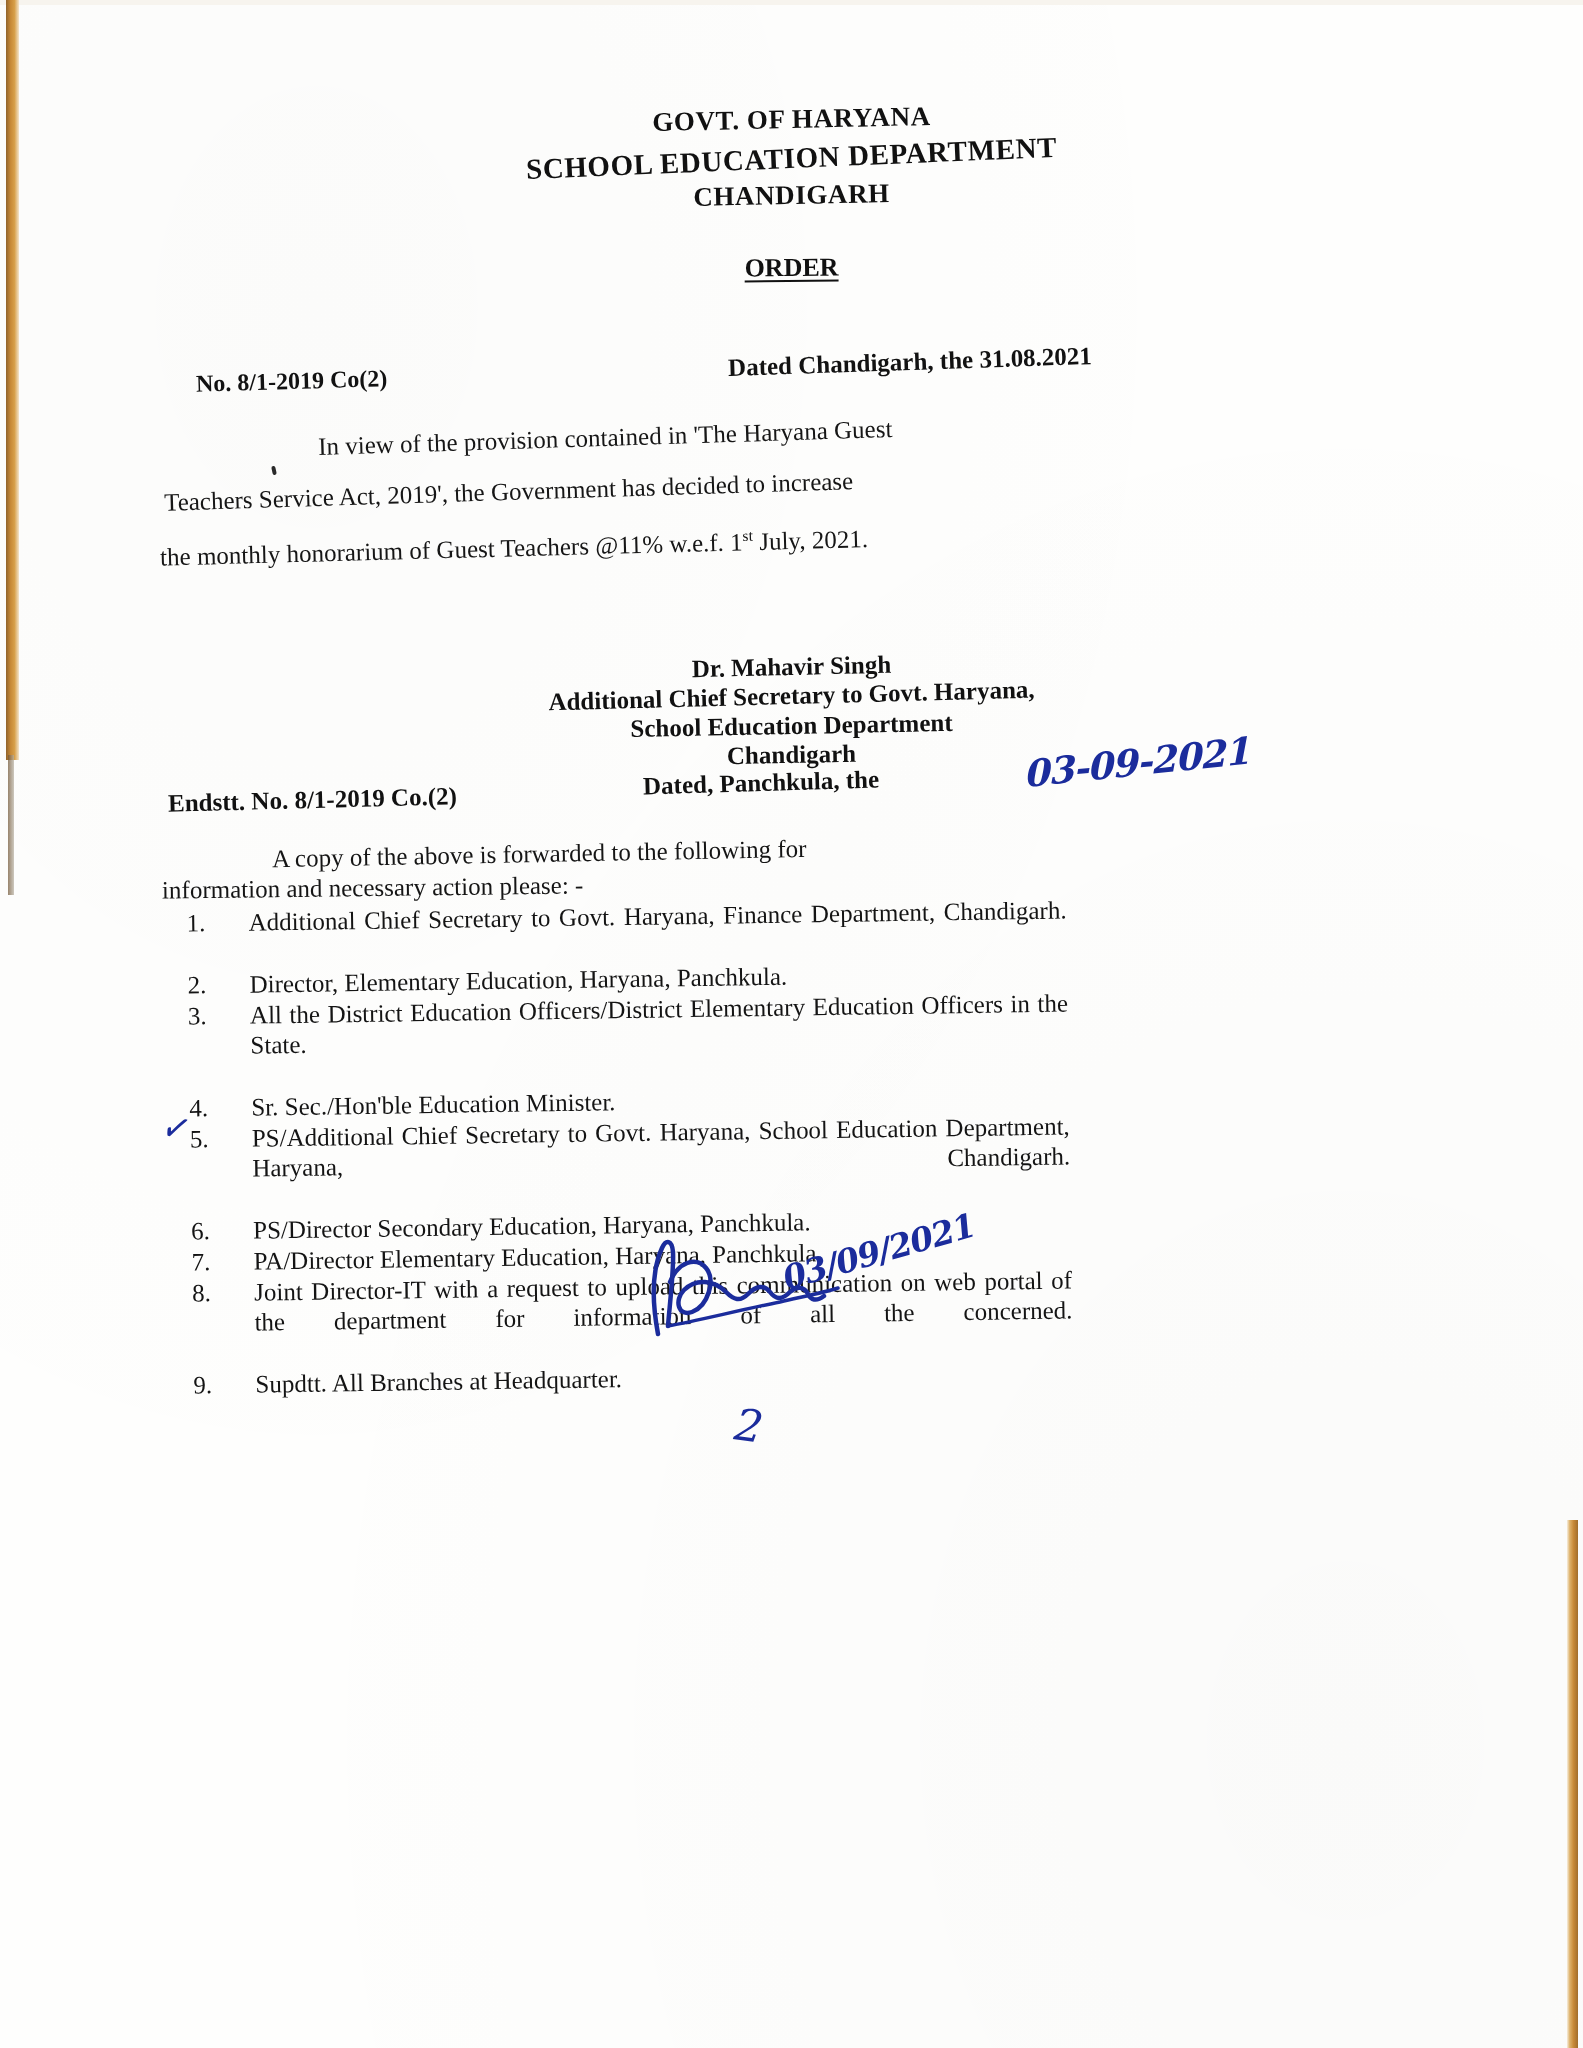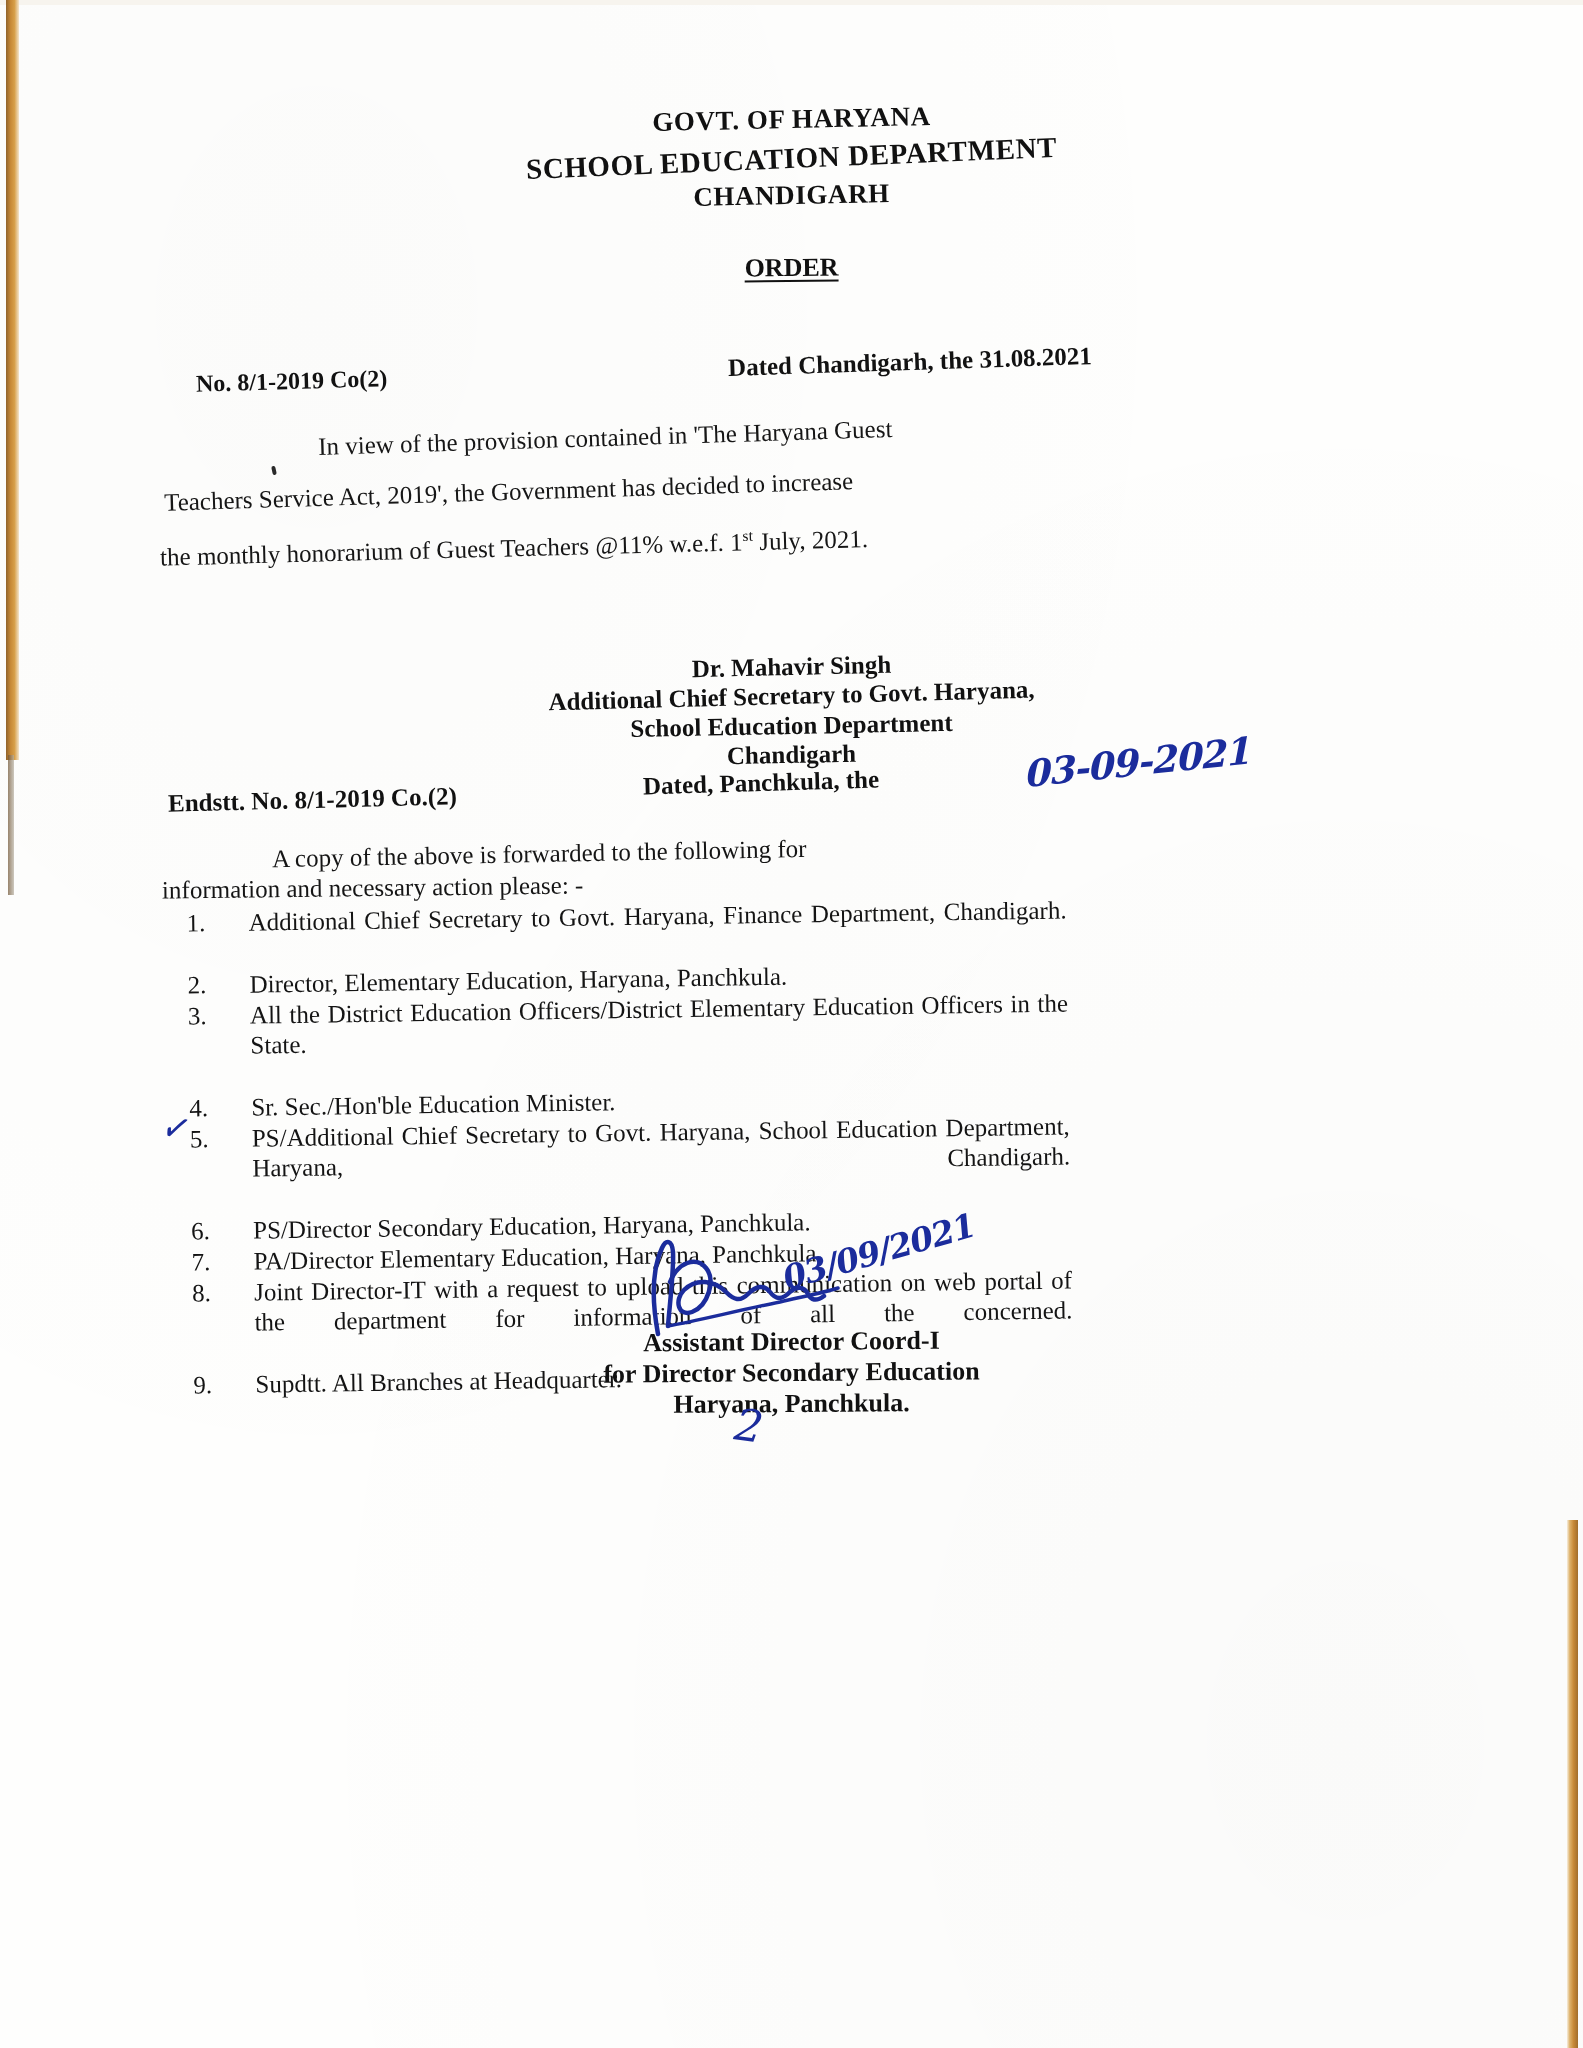--- a/index.html
+++ b/index.html
@@ -406,22 +406,17 @@
     <svg class="signature-svg" viewBox="0 0 330 110" fill="none" xmlns="http://www.w3.org/2000/svg">
       <path d="M28 104 C22 72, 22 40, 32 18 C36 9, 42 10, 43 22 C44 38, 40 72, 38 96" stroke="#1b2c9c" stroke-width="4.5" stroke-linecap="round"></path>
       <path d="M40 52 C48 32, 66 26, 76 38 C86 50, 78 76, 62 82 C48 87, 44 70, 54 60
                C66 48, 84 50, 96 62 C104 70, 110 72, 118 64
                C126 56, 134 54, 140 62 C146 70, 152 70, 160 62
                C166 56, 174 56, 178 64 C181 70, 186 72, 194 66" stroke="#1b2c9c" stroke-width="4.5" stroke-linecap="round" stroke-linejoin="round"></path>
       <path d="M38 96 C62 92, 110 80, 150 72 C176 66, 196 62, 208 58" stroke="#1b2c9c" stroke-width="3.5" stroke-linecap="round"></path>
     </svg>
     <div class="hand-date2">03/09/2021</div>
 
-    <div class="sig2">
-      <div class="sig2-a">Assistant Director Coord-I</div>
-      <div class="sig2-b">for Director Secondary Education</div>
-      <div class="sig2-c">Haryana, Panchkula.</div>
-    </div>
 
     <div class="initial-mark">2</div>
 
   </div>
 </div>
 
 </body></html>

